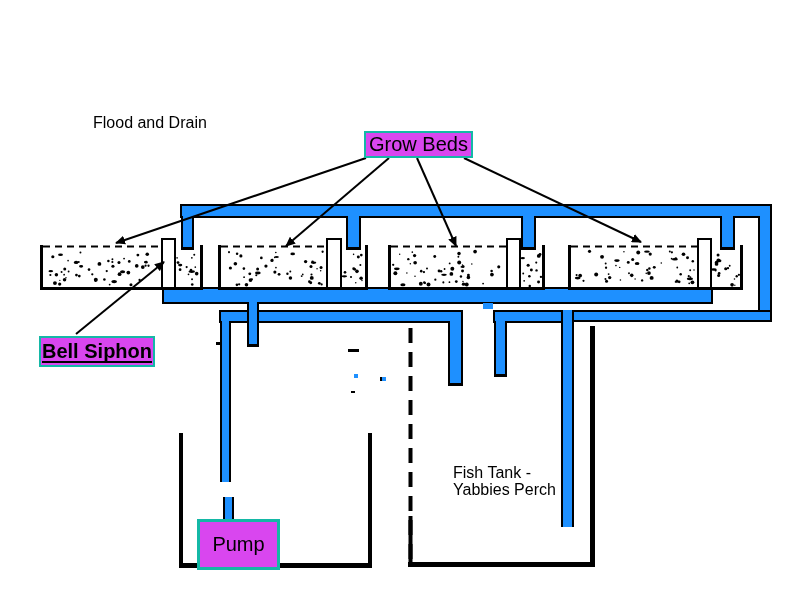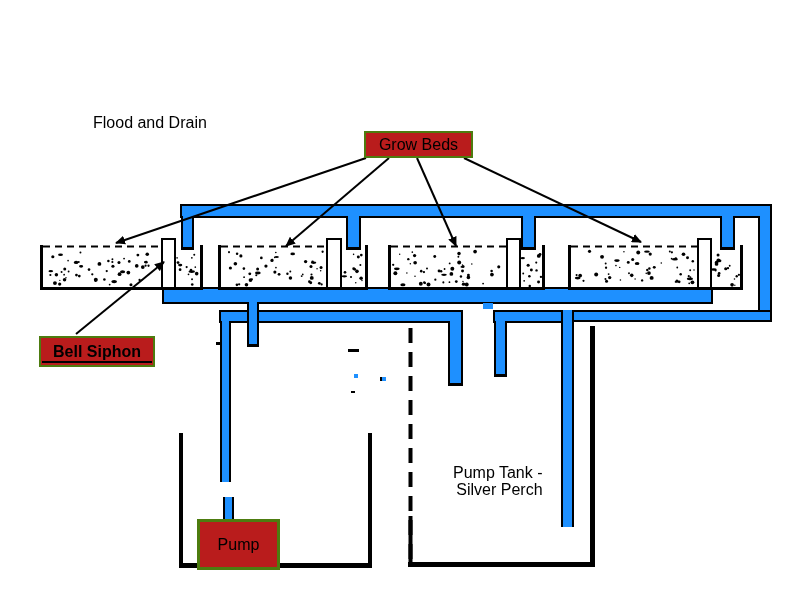--- a/index.html
+++ b/index.html
@@ -1,38 +1,38 @@
 <!DOCTYPE html>
 <html><head>
 <meta charset="utf-8">
 <style>
   html,body{margin:0;padding:0;background:#fff;}
   #stage{
     position:relative;width:800px;height:600px;background:#fff;overflow:hidden;
     font-family:"Liberation Sans", sans-serif;color:#000;
   }
-  .abs{position:absolute;box-sizing:border-box;text-align:right;}
+  .abs{position:absolute;box-sizing:border-box;}
   .pipe{background:#1E90FF;}
   .bed{
     background:#fff;
     border-left:3px solid #000;border-right:3px solid #000;border-bottom:3px solid #000;
     z-index:2;
   }
   .siphon{
     background:#fff;border:2px solid #000;z-index:3;
   }
   .fillpipe{
     background:#1E90FF;
     border-left:2px solid #000;border-right:2px solid #000;border-bottom:3px solid #000;
     z-index:3;
   }
   .labelbox{
-    background:#b91c1c;border:2px solid #4d7c0f;z-index:11;
+    background:#d946ef;border:2px solid #14b8a6;z-index:11;
     display:flex;align-items:center;justify-content:center;
-    font-size:16px;
+    font-size:20px;
   }
   .txt{z-index:11;font-size:16px;line-height:17px;white-space:nowrap;}
   #overlay{position:absolute;left:0;top:0;z-index:10;pointer-events:none;}
 </style>
 </head>
 <body>
 
 <div id="stage">
 
   <div class="abs txt" style="left:93px;top:114px;">Flood and Drain</div>
@@ -89,22 +89,22 @@
     <span>Bell Siphon</span>
     <div class="abs" style="left:1px;right:1px;bottom:2px;height:2px;background:#000;"></div>
   </div>
 
 
   <div class="abs labelbox" style="left:197px;top:519px;width:83px;height:51px;border-width:3px;z-index:2;">
     <span>Pump</span>
   </div>
 
   <div class="abs txt" style="left:453px;top:464px;">
-    <div>Pump Tank -</div>
-    <div>Silver Perch</div>
+    <div>Fish Tank -</div>
+    <div>Yabbies Perch</div>
   </div>
 
   <svg id="overlay" width="800" height="600">
     <defs>
       <marker id="ah" markerWidth="11" markerHeight="9" refX="9" refY="4.5" orient="auto" markerUnits="userSpaceOnUse">
         <path d="M0,0 L10,4.5 L0,9 z" fill="#000"></path>
       </marker>
     </defs>
     <g id="water-lines">
         <line x1="43" y1="246.5" x2="161" y2="246.5" stroke="#000" stroke-width="1.8" stroke-dasharray="7 5"></line>

